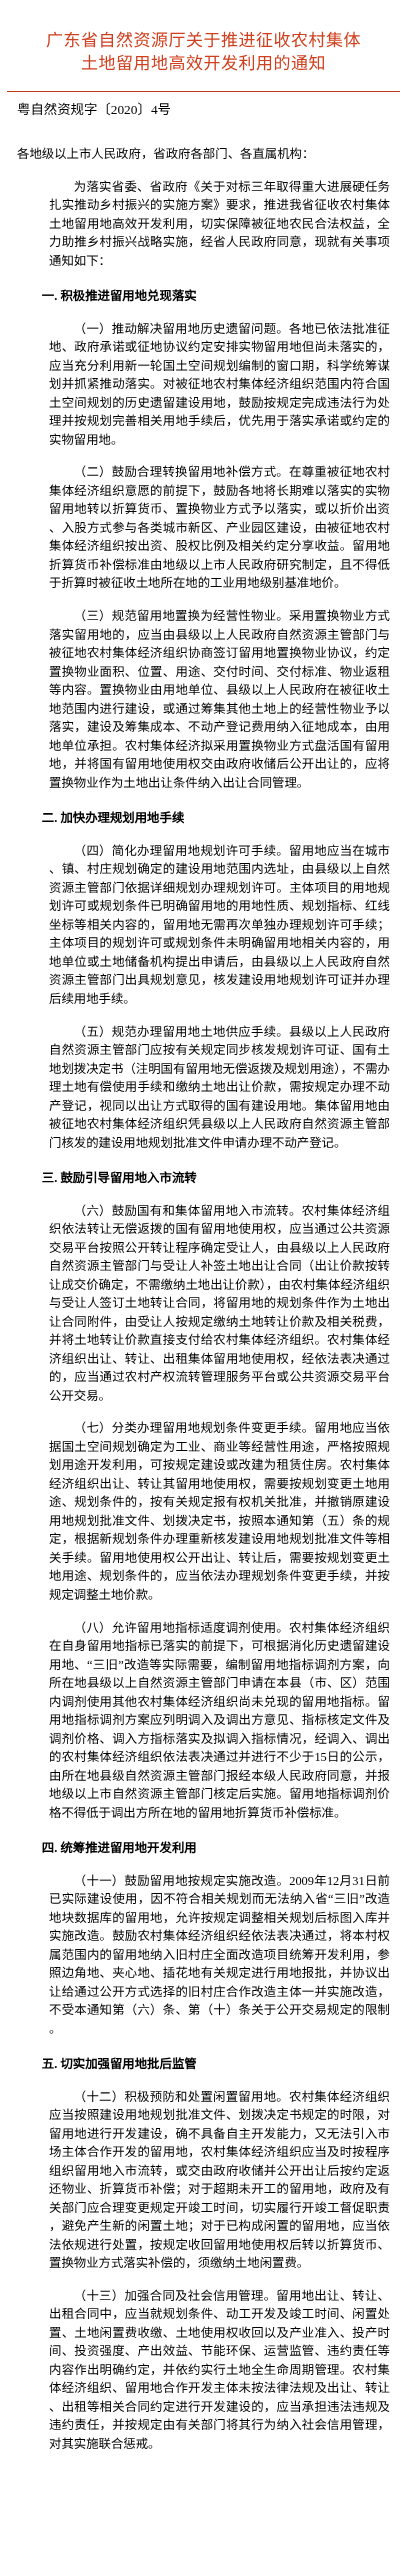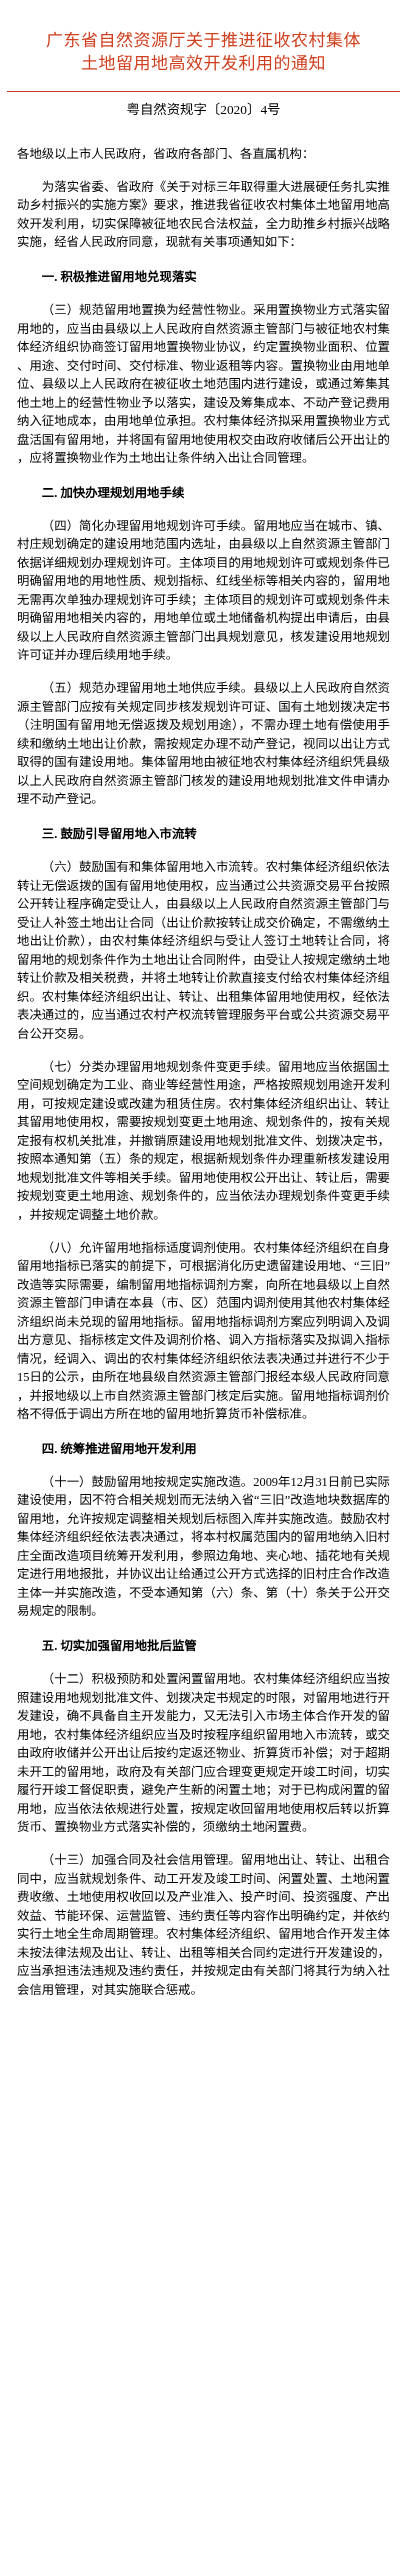--- a/index.html
+++ b/index.html
@@ -19,42 +19,41 @@
     line-height: 23px;
     text-align: center;
     letter-spacing: 0.5px;
   }
   .red-rule {
     height: 1.5px;
     background: var(--rule-red, #c23a1e);
     margin: 15.5px -9.8px 0 -9.8px;
   }
   .doc-number {
-    text-align: center;
     font-size: 13.4px;
     line-height: 17.5px;
     margin-top: 9.3px;
   }
   .salutation {
     font-size: 12.4px;
     line-height: 18.5px;
     margin: 26px 0 0 0;
     text-align: justify;
     word-break: break-all;
     line-break: anywhere;
   }
   .para {
     font-size: 12.4px;
     line-height: 18.5px;
     margin: 14.4px 0 0 0;
     text-align: justify;
     word-break: break-all;
     line-break: anywhere;
   }
-  .indent { text-indent: 2em; }
+  .indent { text-indent: 2em; margin-left: 32px; }
   .section-heading {
     font-family: Liberation Serif, serif;
     font-size: 12.4px;
     font-weight: bold;
     line-height: 18.5px;
     text-indent: 2em;
     margin: 16.5px 0 0 0;
   }
 </style>
 </head>
@@ -62,20 +61,22 @@
 
 <div class="page">
   <div class="title-line">广东省自然资源厅关于推进征收农村集体</div>
   <div class="title-line">土地留用地高效开发利用的通知</div>
   <div class="red-rule"></div>
   <div class="doc-number">粤自然资规字〔2020〕4号</div>
   <p class="salutation">各地级以上市人民政府，省政府各部门、各直属机构：</p>
   <p class="para indent">为落实省委、省政府《关于对标三年取得重大进展硬任务扎实推动乡村振兴的实施方案》要求，推进我省征收农村集体土地留用地高效开发利用，切实保障被征地农民合法权益，全力助推乡村振兴战略实施，经省人民政府同意，现就有关事项通知如下：</p>
   <div id="sections">
       <div class="section-heading">一. 积极推进留用地兑现落实</div>
+      <p class="para indent">（一）推动解决留用地历史遗留问题。各地已依法批准征地、政府承诺或征地协议约定安排实物留用地但尚未落实的，应当充分利用新一轮国土空间规划编制的窗口期，科学统筹谋划并抓紧推动落实。对被征地农村集体经济组织范围内符合国土空间规划的历史遗留建设用地，鼓励按规定完成违法行为处理并按规划完善相关用地手续后，优先用于落实承诺或约定的实物留用地。</p>
+      <p class="para indent">（二）鼓励合理转换留用地补偿方式。在尊重被征地农村集体经济组织意愿的前提下，鼓励各地将长期难以落实的实物留用地转以折算货币、置换物业方式予以落实，或以折价出资、入股方式参与各类城市新区、产业园区建设，由被征地农村集体经济组织按出资、股权比例及相关约定分享收益。留用地折算货币补偿标准由地级以上市人民政府研究制定，且不得低于折算时被征收土地所在地的工业用地级别基准地价。</p>
       <p class="para indent">（三）规范留用地置换为经营性物业。采用置换物业方式落实留用地的，应当由县级以上人民政府自然资源主管部门与被征地农村集体经济组织协商签订留用地置换物业协议，约定置换物业面积、位置、用途、交付时间、交付标准、物业返租等内容。置换物业由用地单位、县级以上人民政府在被征收土地范围内进行建设，或通过筹集其他土地上的经营性物业予以落实，建设及筹集成本、不动产登记费用纳入征地成本，由用地单位承担。农村集体经济拟采用置换物业方式盘活国有留用地，并将国有留用地使用权交由政府收储后公开出让的，应将置换物业作为土地出让条件纳入出让合同管理。</p>
       <div class="section-heading">二. 加快办理规划用地手续</div>
       <p class="para indent">（四）简化办理留用地规划许可手续。留用地应当在城市、镇、村庄规划确定的建设用地范围内选址，由县级以上自然资源主管部门依据详细规划办理规划许可。主体项目的用地规划许可或规划条件已明确留用地的用地性质、规划指标、红线坐标等相关内容的，留用地无需再次单独办理规划许可手续；主体项目的规划许可或规划条件未明确留用地相关内容的，用地单位或土地储备机构提出申请后，由县级以上人民政府自然资源主管部门出具规划意见，核发建设用地规划许可证并办理后续用地手续。</p>
       <p class="para indent">（五）规范办理留用地土地供应手续。县级以上人民政府自然资源主管部门应按有关规定同步核发规划许可证、国有土地划拨决定书（注明国有留用地无偿返拨及规划用途），不需办理土地有偿使用手续和缴纳土地出让价款，需按规定办理不动产登记，视同以出让方式取得的国有建设用地。集体留用地由被征地农村集体经济组织凭县级以上人民政府自然资源主管部门核发的建设用地规划批准文件申请办理不动产登记。</p>
       <div class="section-heading">三. 鼓励引导留用地入市流转</div>
       <p class="para indent">（六）鼓励国有和集体留用地入市流转。农村集体经济组织依法转让无偿返拨的国有留用地使用权，应当通过公共资源交易平台按照公开转让程序确定受让人，由县级以上人民政府自然资源主管部门与受让人补签土地出让合同（出让价款按转让成交价确定，不需缴纳土地出让价款），由农村集体经济组织与受让人签订土地转让合同，将留用地的规划条件作为土地出让合同附件，由受让人按规定缴纳土地转让价款及相关税费，并将土地转让价款直接支付给农村集体经济组织。农村集体经济组织出让、转让、出租集体留用地使用权，经依法表决通过的，应当通过农村产权流转管理服务平台或公共资源交易平台公开交易。</p>
       <p class="para indent">（七）分类办理留用地规划条件变更手续。留用地应当依据国土空间规划确定为工业、商业等经营性用途，严格按照规划用途开发利用，可按规定建设或改建为租赁住房。农村集体经济组织出让、转让其留用地使用权，需要按规划变更土地用途、规划条件的，按有关规定报有权机关批准，并撤销原建设用地规划批准文件、划拨决定书，按照本通知第（五）条的规定，根据新规划条件办理重新核发建设用地规划批准文件等相关手续。留用地使用权公开出让、转让后，需要按规划变更土地用途、规划条件的，应当依法办理规划条件变更手续，并按规定调整土地价款。</p>
       <p class="para indent">（八）允许留用地指标适度调剂使用。农村集体经济组织在自身留用地指标已落实的前提下，可根据消化历史遗留建设用地、“三旧”改造等实际需要，编制留用地指标调剂方案，向所在地县级以上自然资源主管部门申请在本县（市、区）范围内调剂使用其他农村集体经济组织尚未兑现的留用地指标。留用地指标调剂方案应列明调入及调出方意见、指标核定文件及调剂价格、调入方指标落实及拟调入指标情况，经调入、调出的农村集体经济组织依法表决通过并进行不少于15日的公示，由所在地县级自然资源主管部门报经本级人民政府同意，并报地级以上市自然资源主管部门核定后实施。留用地指标调剂价格不得低于调出方所在地的留用地折算货币补偿标准。</p>
       <div class="section-heading">四. 统筹推进留用地开发利用</div>
       <p class="para indent">（十一）鼓励留用地按规定实施改造。2009年12月31日前已实际建设使用，因不符合相关规划而无法纳入省“三旧”改造地块数据库的留用地，允许按规定调整相关规划后标图入库并实施改造。鼓励农村集体经济组织经依法表决通过，将本村权属范围内的留用地纳入旧村庄全面改造项目统筹开发利用，参照边角地、夹心地、插花地有关规定进行用地报批，并协议出让给通过公开方式选择的旧村庄合作改造主体一并实施改造，不受本通知第（六）条、第（十）条关于公开交易规定的限制。</p>

